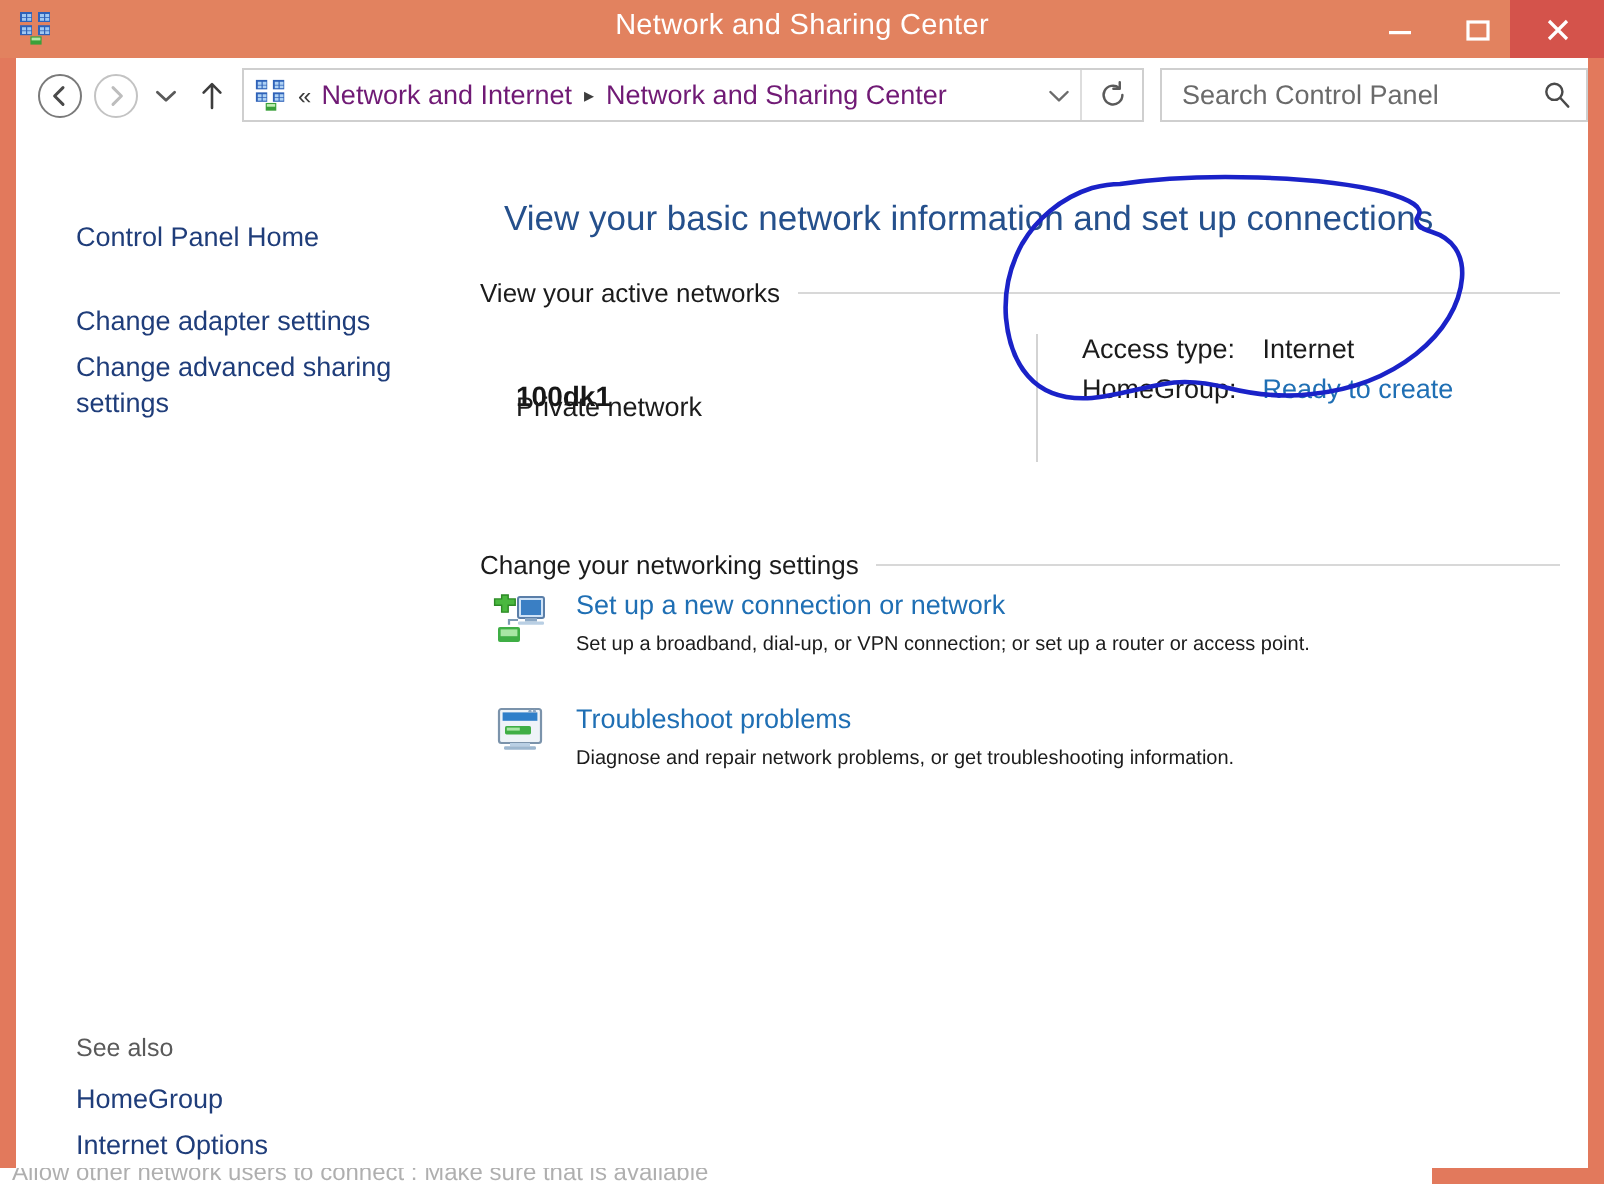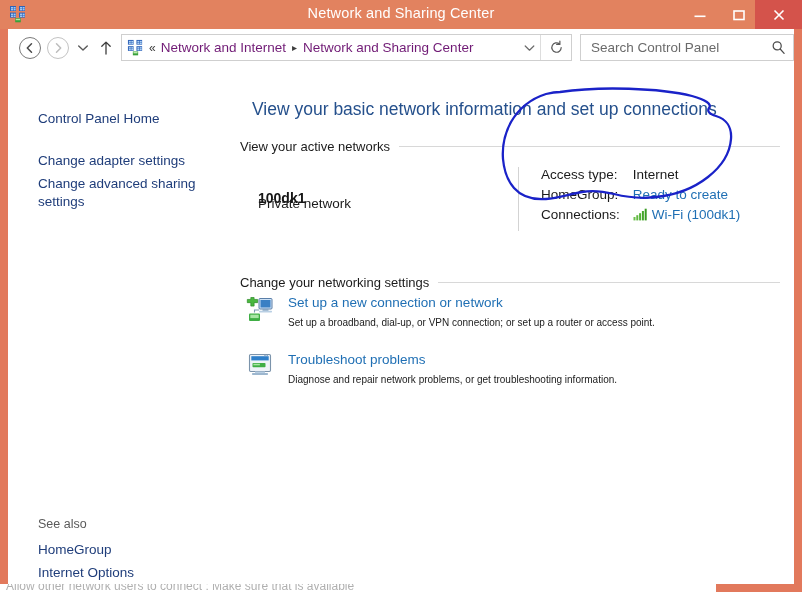--- a/index.html
+++ b/index.html
@@ -464,34 +464,20 @@
           <table>
             <tbody>
                 <tr>
               <td class="label">Access type:</td>
               <td>Internet</td>
             </tr>
             <tr>
               <td class="label">HomeGroup:</td>
               <td class="link">Ready to create</td>
             </tr>
-            <tr>
-              <td class="label">Connections:</td>
-              <td>
-                <span id="wifi-bars">
-                  <svg width="15" height="13" viewBox="0 0 15 13">
-                    <rect x="0.5" y="9" width="2" height="3.4" fill="#6bbf4a"></rect>
-                    <rect x="3.3" y="7.2" width="2" height="5.2" fill="#5fb83e"></rect>
-                    <rect x="6.1" y="5.2" width="2" height="7.2" fill="#52b133"></rect>
-                    <rect x="8.9" y="3" width="2" height="9.4" fill="#46a62b"></rect>
-                    <rect x="11.7" y="0.7" width="2" height="11.7" fill="#3a9c23"></rect>
-                  </svg>
-                </span><span class="link">Wi-Fi (100dk1)</span>
-              </td>
-            </tr>
           </tbody>
             </table>
         </div>
 
         <div class="section-head" id="sec-change">
           <span>Change your networking settings</span>
           <span class="rule"></span>
         </div>
 
         <div class="task" id="task-setup">

